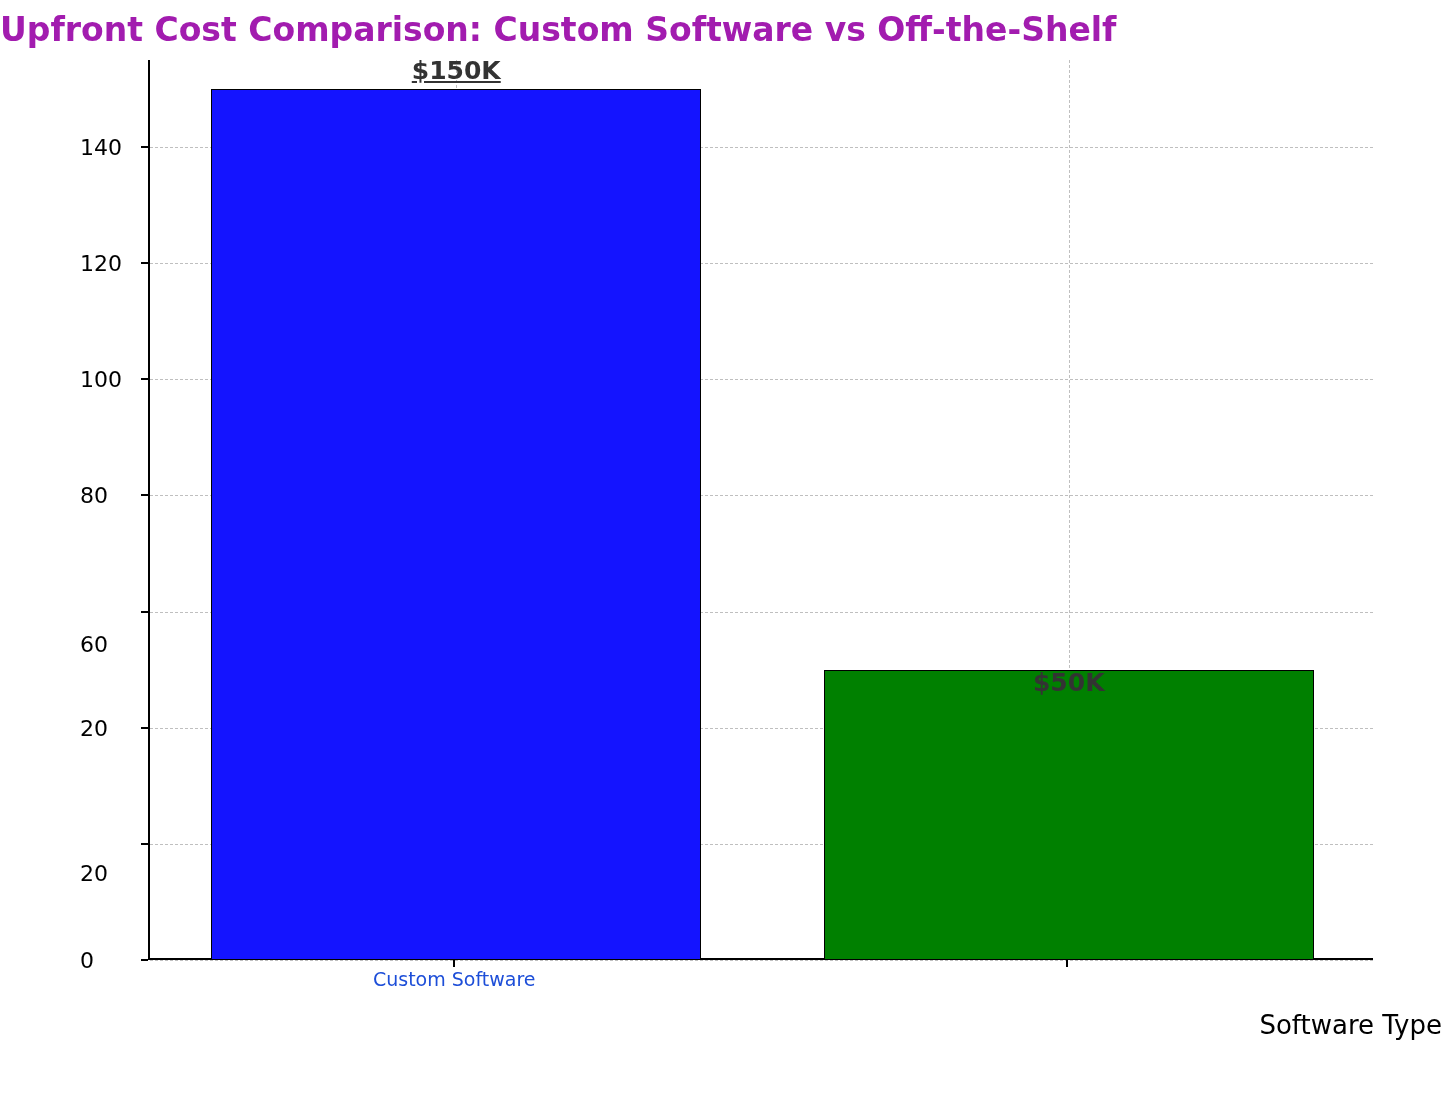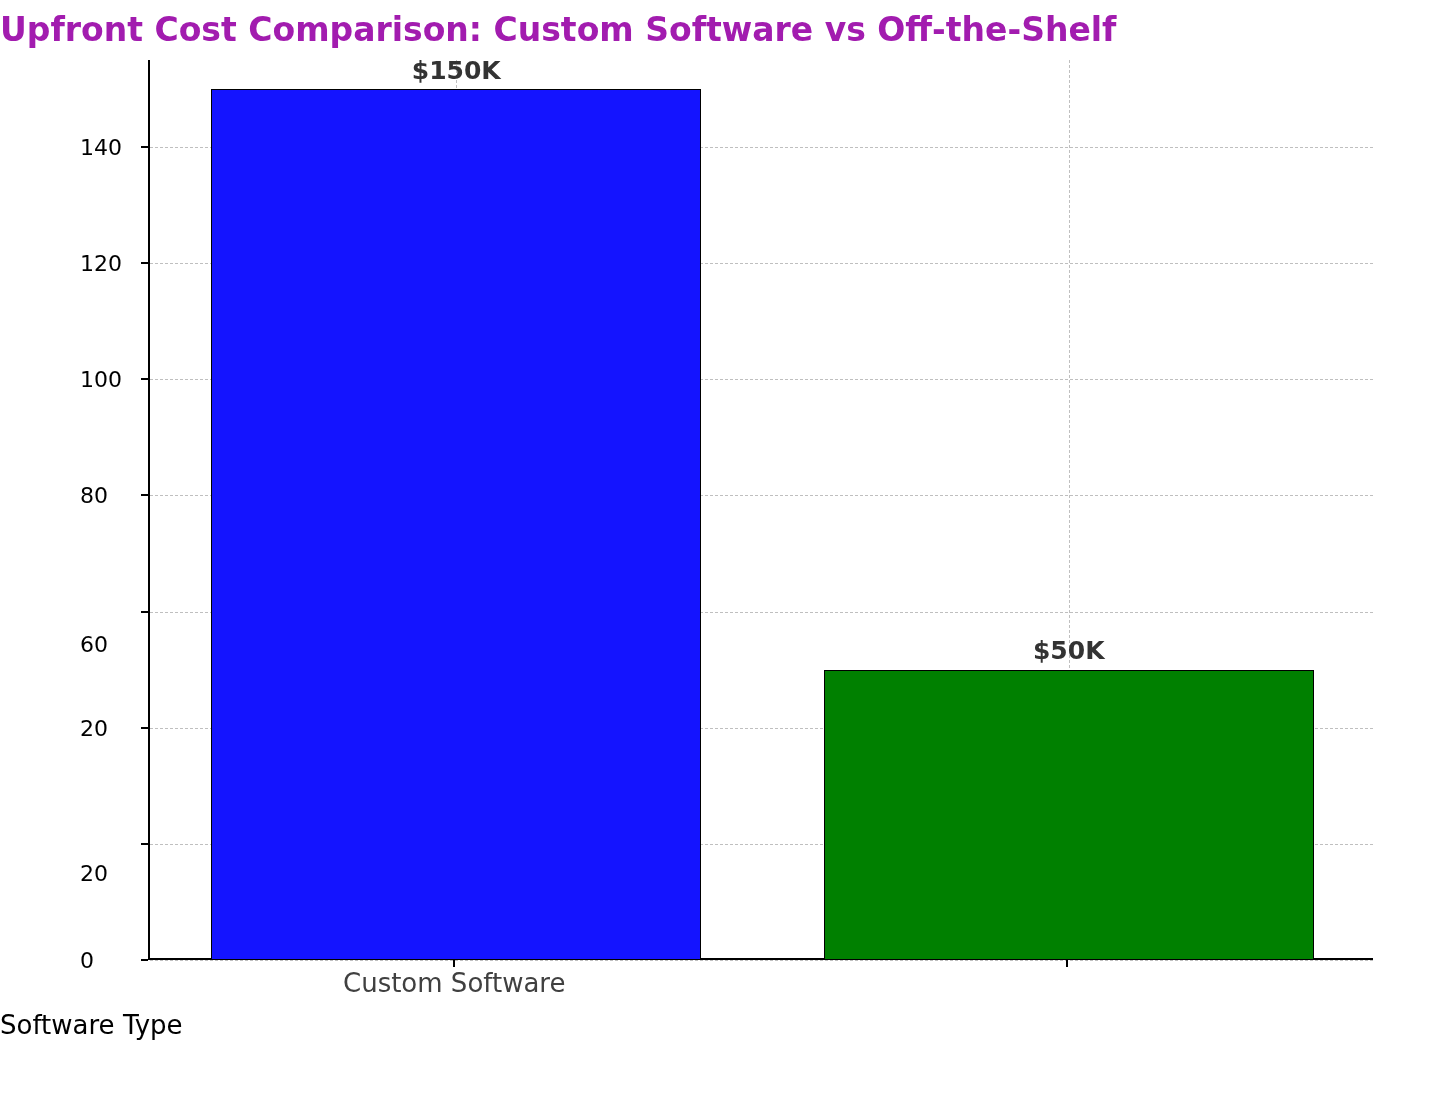--- a/index.html
+++ b/index.html
@@ -61,41 +61,41 @@
       transform: translateY(-50%);
       font-size: 22px;
       color: #000;
       text-align: left;
       width: 60px;
     }
     .x-tick-label {
       position: absolute;
       top: 968px;
       transform: translateX(-50%);
-      font-size: 26px;
-      color: #404040;
+      font-size: 19px;
+      color: #1d4ed8;
       text-align: center;
       white-space: nowrap;
     }
     .y-axis-label {
       position: absolute;
       left: 30px;
       top: 510px;
       transform: translateY(-50%) rotate(-90deg);
       transform-origin: center;
       font-size: 26px;
       color: #000;
       white-space: nowrap;
     }
     .x-axis-label {
       position: absolute;
       top: 1010px;
       left: 0;
       width: 100%;
-      text-align: left;
+      text-align: right;
       font-size: 26px;
       color: #000;
     }
     .bar {
       position: absolute;
       border: 1.5px solid #000;
     }
     .bar-label {
       position: absolute;
       transform: translateX(-50%);
@@ -139,22 +139,22 @@
     <div class="grid-line-h" style="top: 203.23px;"></div>
     <div class="grid-line-h" style="top: 87.10px;"></div>
 
     <div class="grid-line-v" style="left: 306.25px;"></div>
     <div class="grid-line-v" style="left: 918.75px;"></div>
 
     <div class="bar" style="left: 61.25px; width: 490px; top: 29.03px; height: 870.97px; background:#1414ff;"></div>
 
     <div class="bar" style="left: 673.75px; width: 490px; top: 609.68px; height: 290.32px; background:#008000;"></div>
 
-    <div class="bar-label" style="left: 306.25px; top: -4px;">$150K</div>
-    <div class="bar-label" style="left: 918.75px; top: 576px; text-align: center;">$50K</div>
+    <div class="bar-label" style="left: 306.25px; top: -4px; text-decoration: underline;">$150K</div>
+    <div class="bar-label" style="left: 918.75px; top: 608px; text-align: center;">$50K</div>
   </div>
 
   <div class="y-tick-label" style="top: 960px;">0</div>
   <div class="y-tick-label" style="top: 873px;">20</div>
   <div class="y-tick-label" style="top: 727.74px;">20</div>
   <div class="y-tick-label" style="top: 611.61px; margin-top: 32px;">60</div>
   <div class="y-tick-label" style="top: 495.48px;">80</div>
   <div class="y-tick-label" style="top: 379.35px;">100</div>
   <div class="y-tick-label" style="top: 263.23px;">120</div>
   <div class="y-tick-label" style="top: 147.10px;">140</div>

